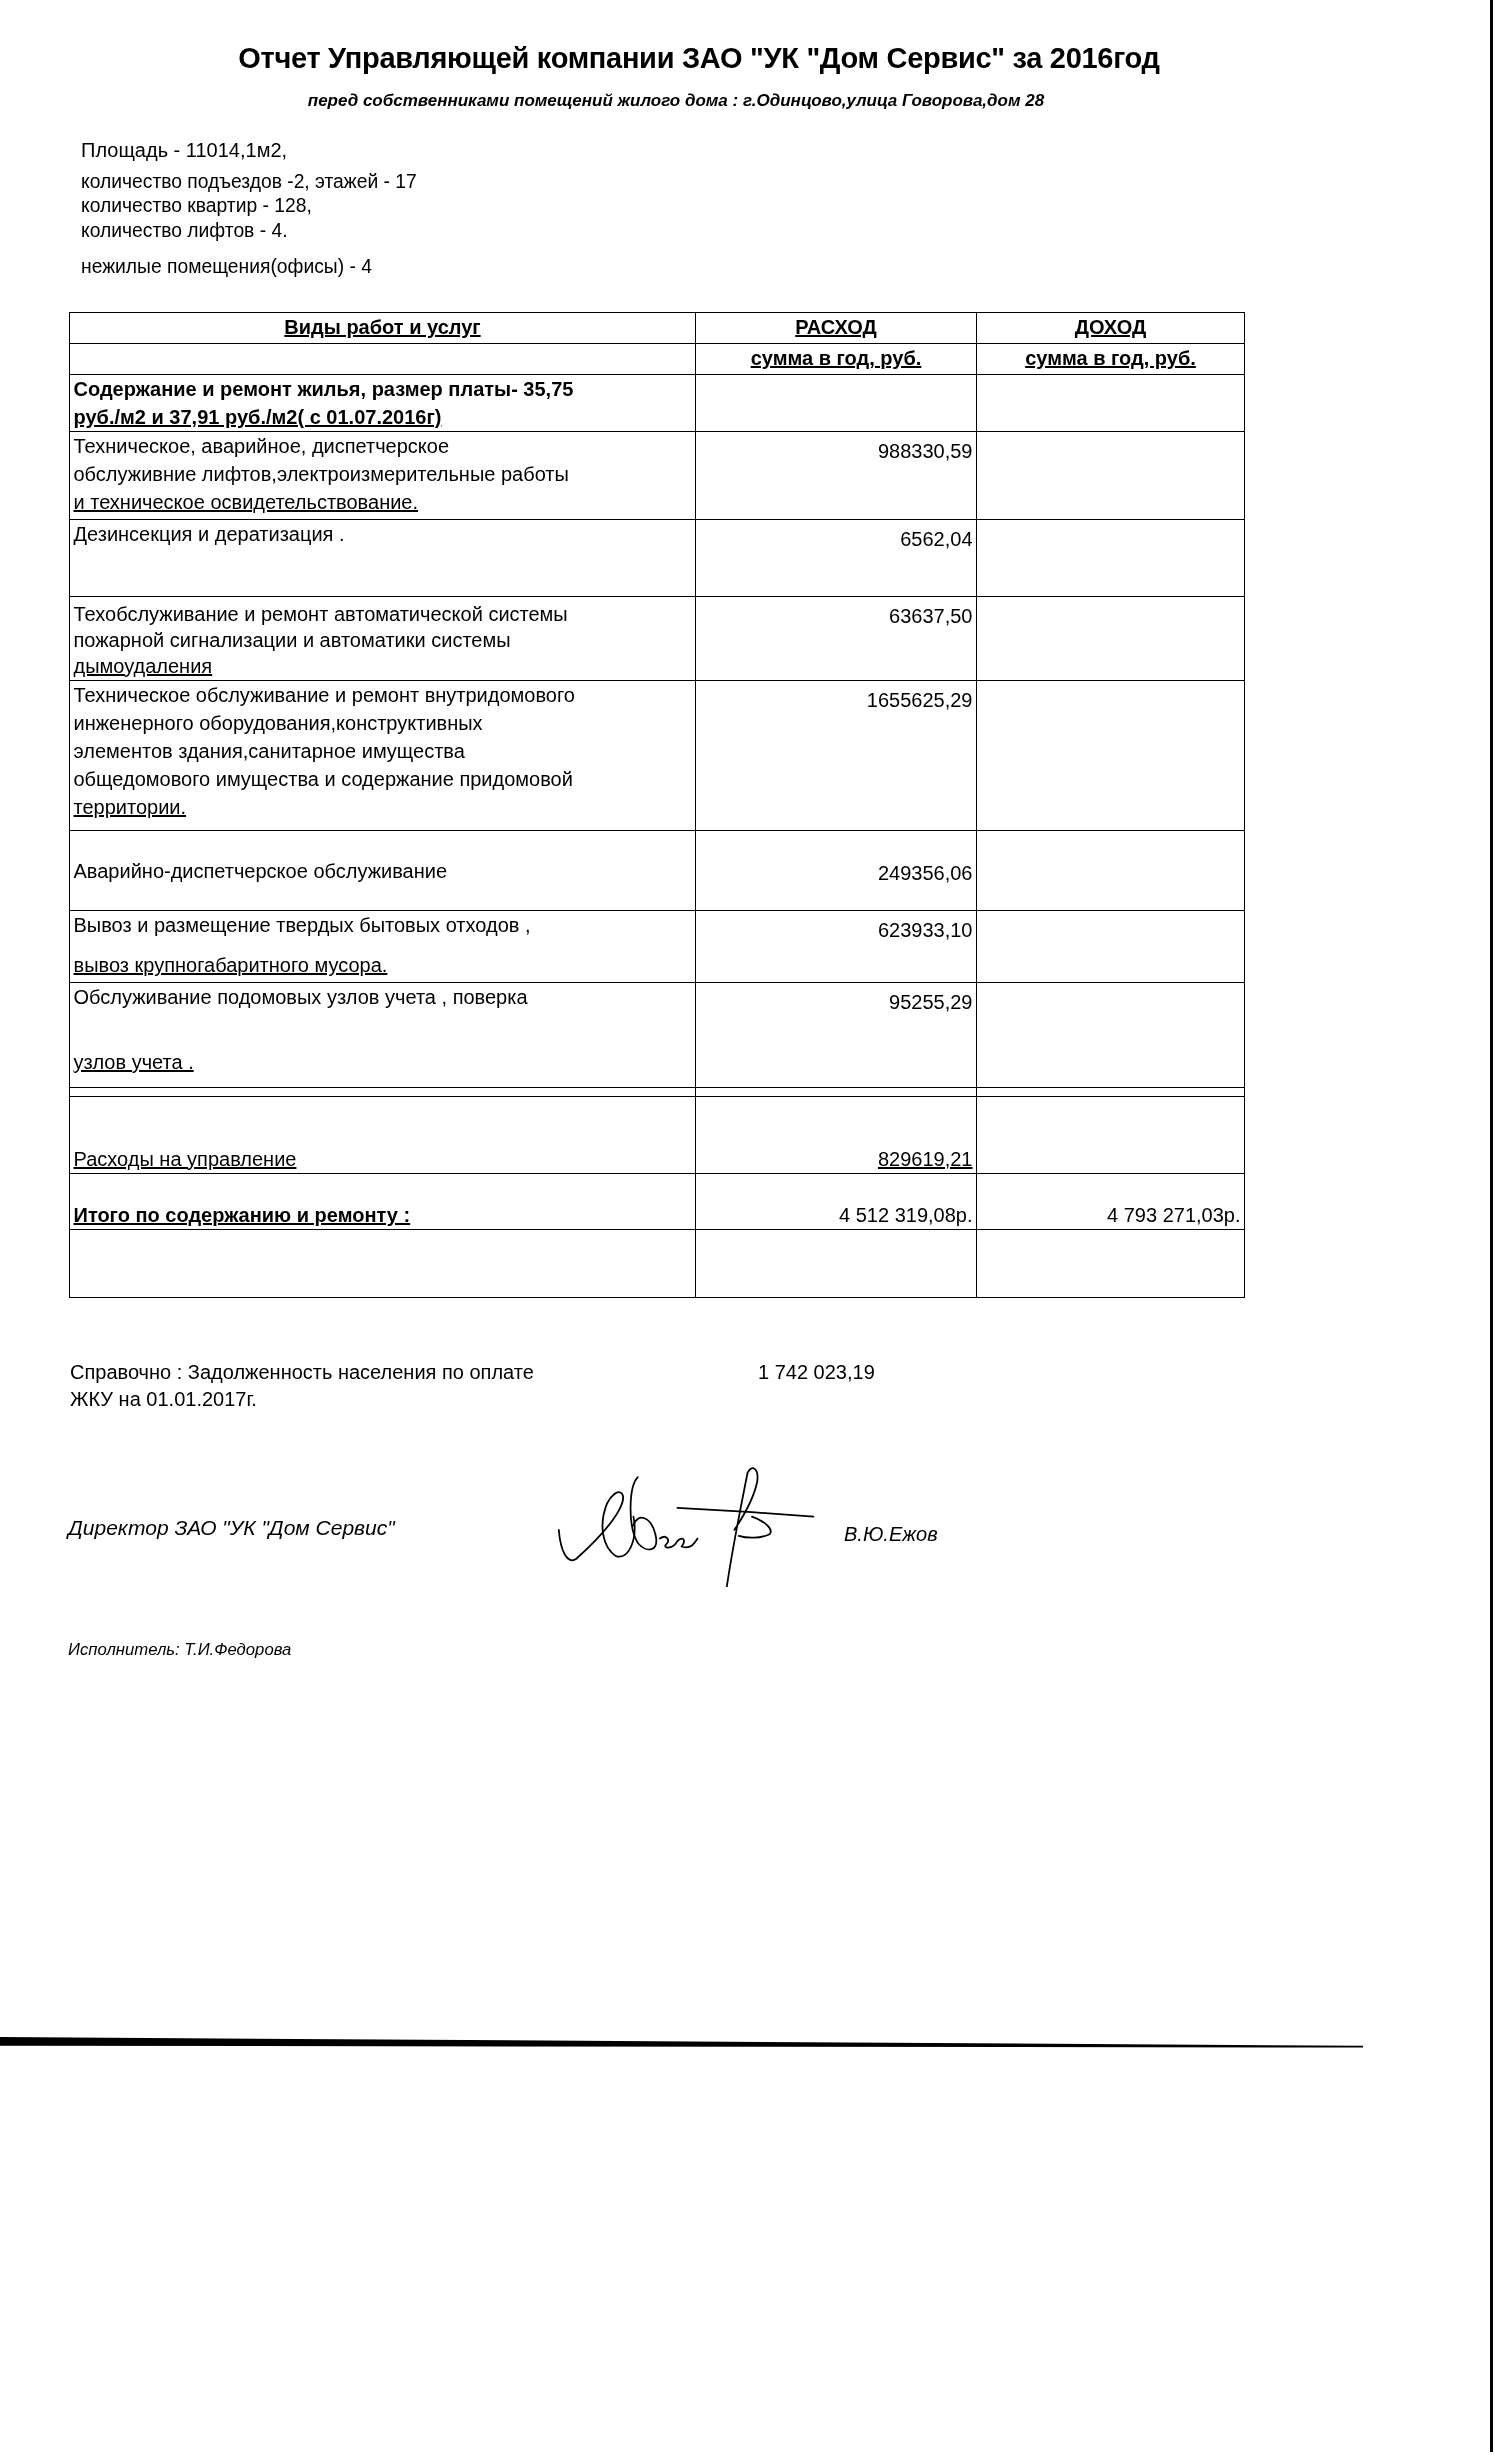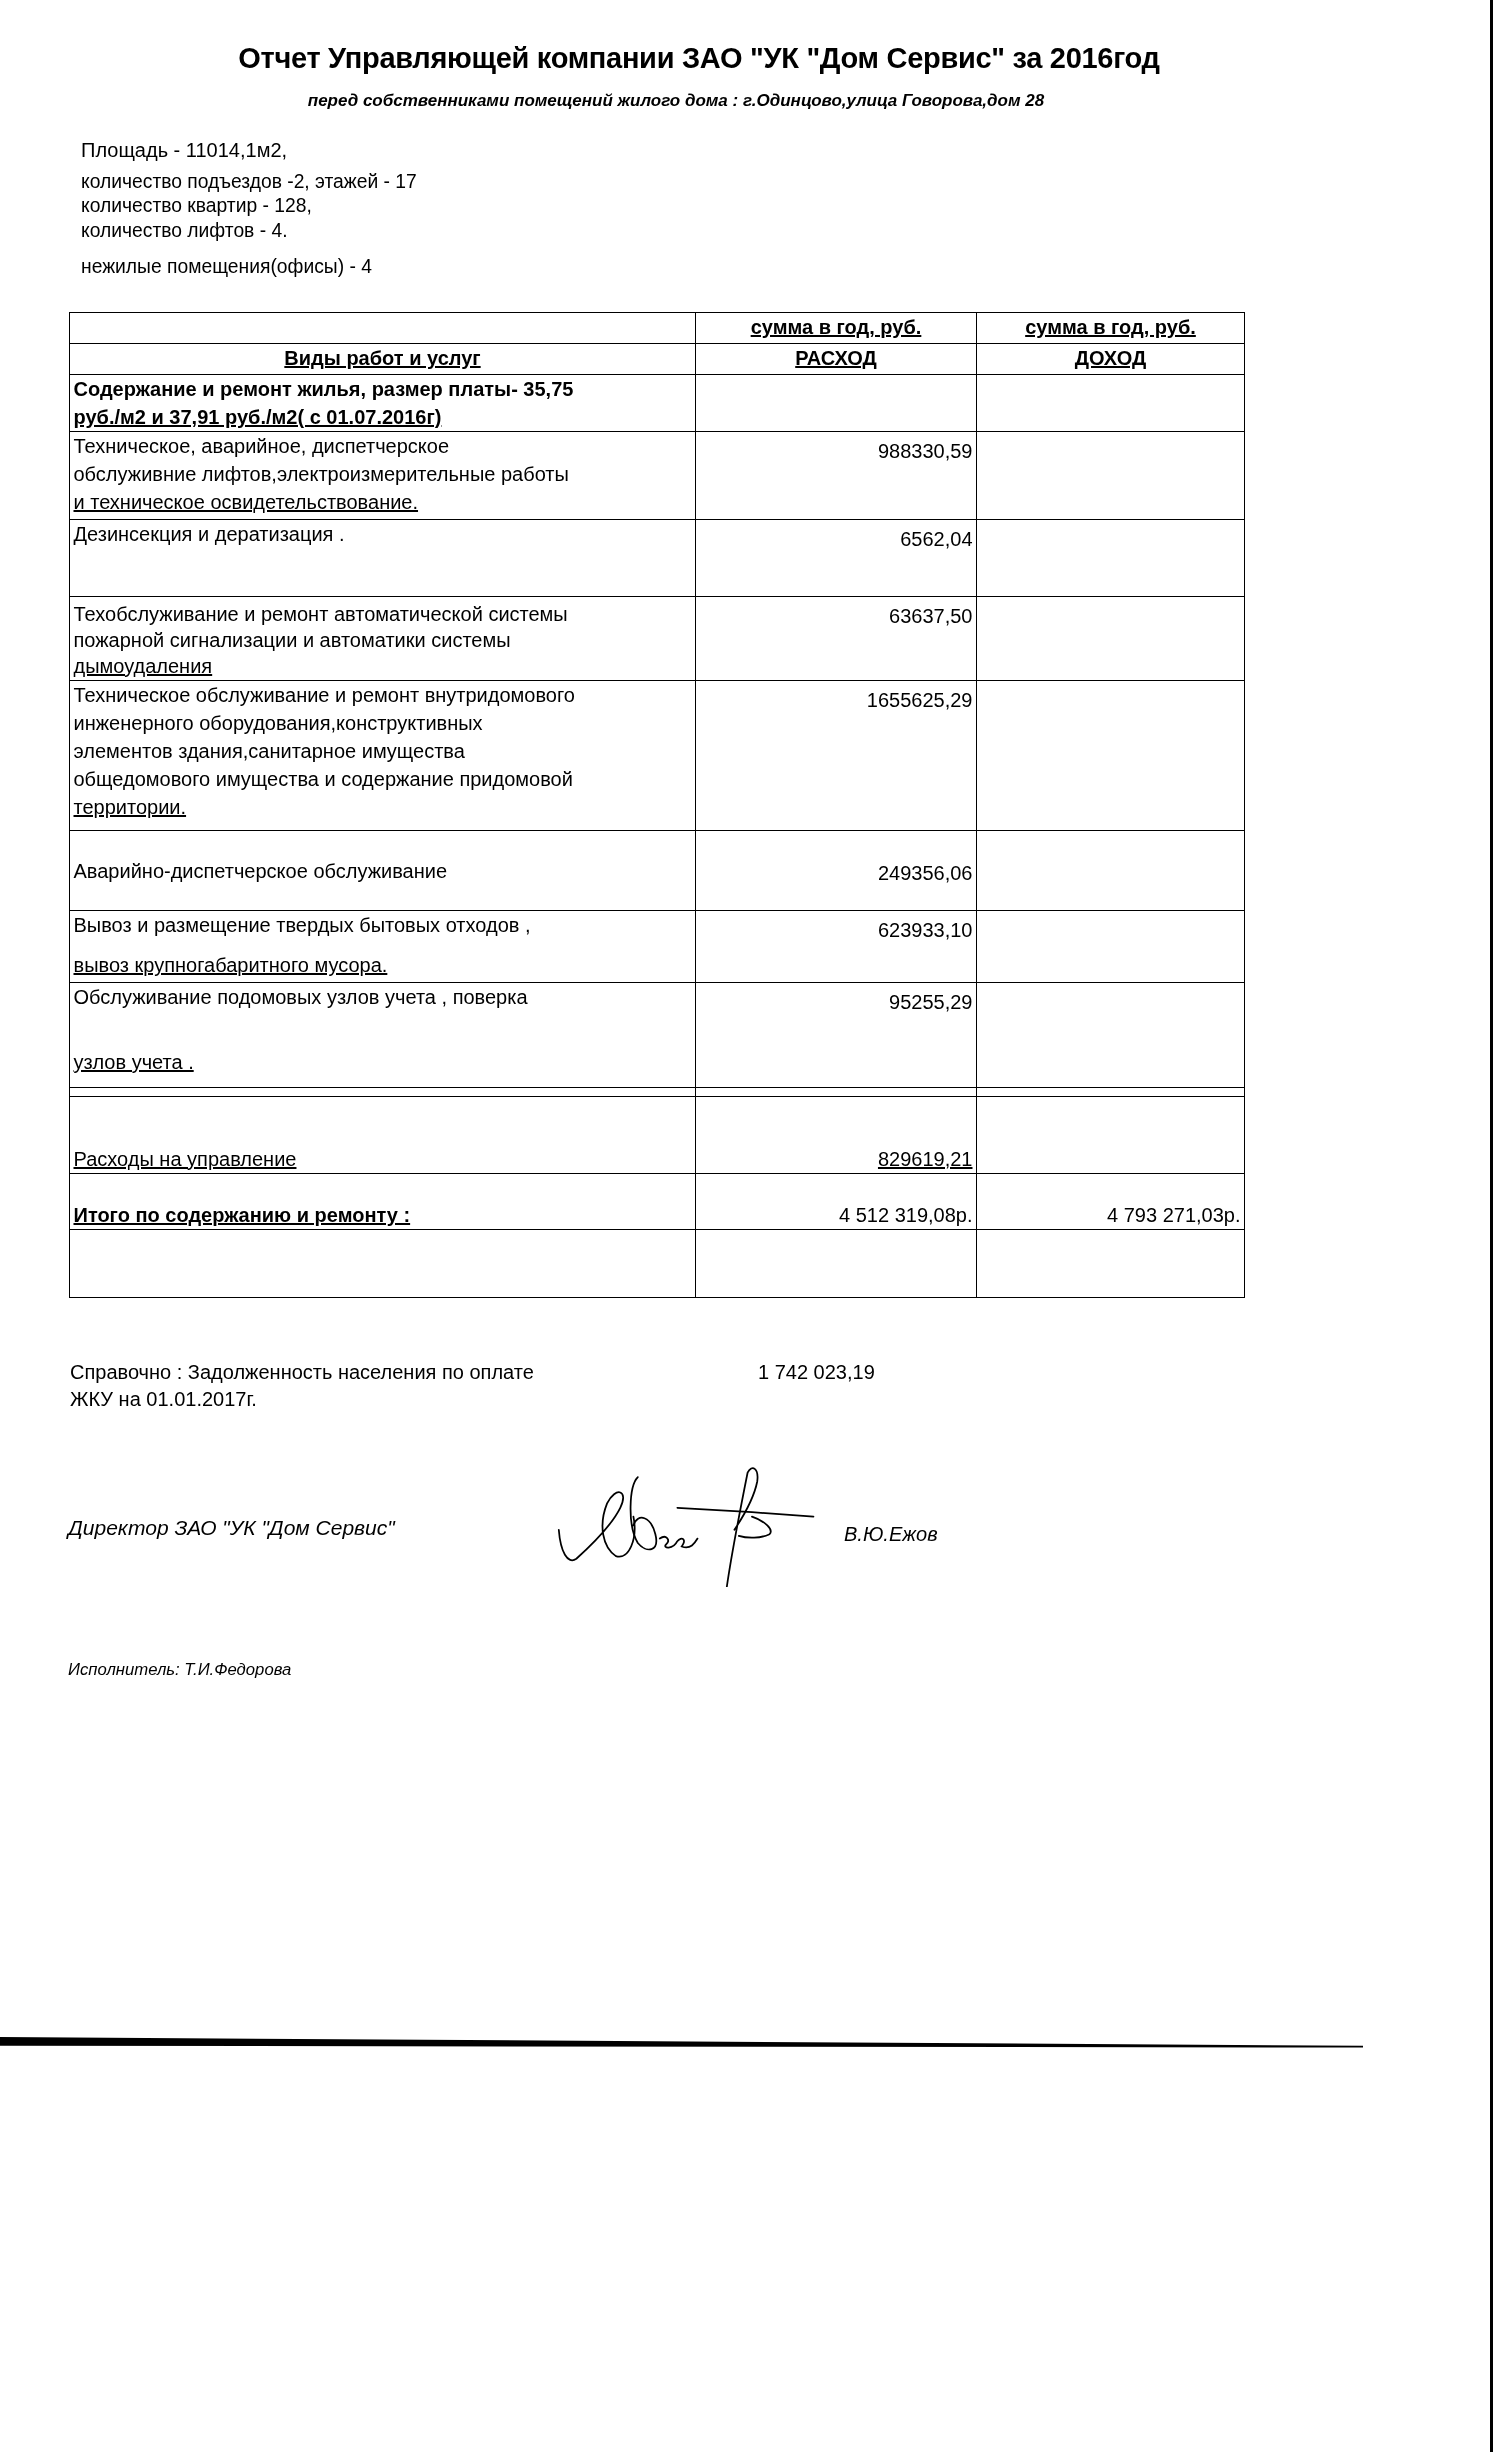--- a/index.html
+++ b/index.html
@@ -42,28 +42,28 @@
 <div class="abs info" style="top:256px;">нежилые помещения(офисы) - 4</div>
 
 <table class="report">
   <colgroup>
       <col class="c1">
       <col class="c2">
       <col class="c3">
     </colgroup>
   <tbody>
       <tr style="height:31px;">
+    <td class="hdr">Виды работ и услуг</td>
+    <td class="hdr">РАСХОД</td>
+    <td class="hdr">ДОХОД</td>
+  </tr>
+  <tr style="height:31px;">
     <td></td>
     <td class="sub">сумма в год, руб.</td>
     <td class="sub">сумма в год, руб.</td>
-  </tr>
-  <tr style="height:31px;">
-    <td class="hdr">Виды работ и услуг</td>
-    <td class="hdr">РАСХОД</td>
-    <td class="hdr">ДОХОД</td>
   </tr>
   <tr style="height:55px;">
     <td class="section">
       <div>Содержание и ремонт жилья, размер платы- 35,75</div>
       <div class="u-last">руб./м2 и 37,91 руб./м2( с 01.07.2016г)</div>
     </td>
     <td></td>
     <td></td>
   </tr>
   <tr style="height:88px;">
@@ -162,18 +162,18 @@
     <path d="M100,25 C90,35 88,80 100,100 C110,112 125,110 120,90 C115,70 100,65 95,80"></path>
     <path d="M125,95 C132,90 138,96 132,102 C128,106 140,108 145,98 C150,92 156,96 150,104 C160,108 165,100 168,95"></path>
     <path d="M145,60 L230,65 L300,70"></path>
     <path d="M200,160 C205,120 215,70 225,20 C230,10 238,15 236,30 C232,50 220,70 210,85"></path>
     <path d="M230,70 C245,75 255,85 250,90 C240,95 225,95 215,92"></path>
   </g>
 </svg>
 
 <div class="abs footer-text italic" style="left:844px; top:1521px; font-size:20px;">В.Ю.Ежов</div>
 
-<div class="abs italic" style="left:68px; top:1640px; font-size:16.7px;margin-top:20px;">Исполнитель: Т.И.Федорова</div>
+<div class="abs italic" style="left:68px; top:1640px; font-size:16.7px;">Исполнитель: Т.И.Федорова</div>
 
 <svg class="rule" viewBox="0 0 1550 14" preserveAspectRatio="none">
   <polygon points="0,0 1550,10 1550,12 0,10" fill="#000"></polygon>
 </svg>
 
 
 </body></html>

